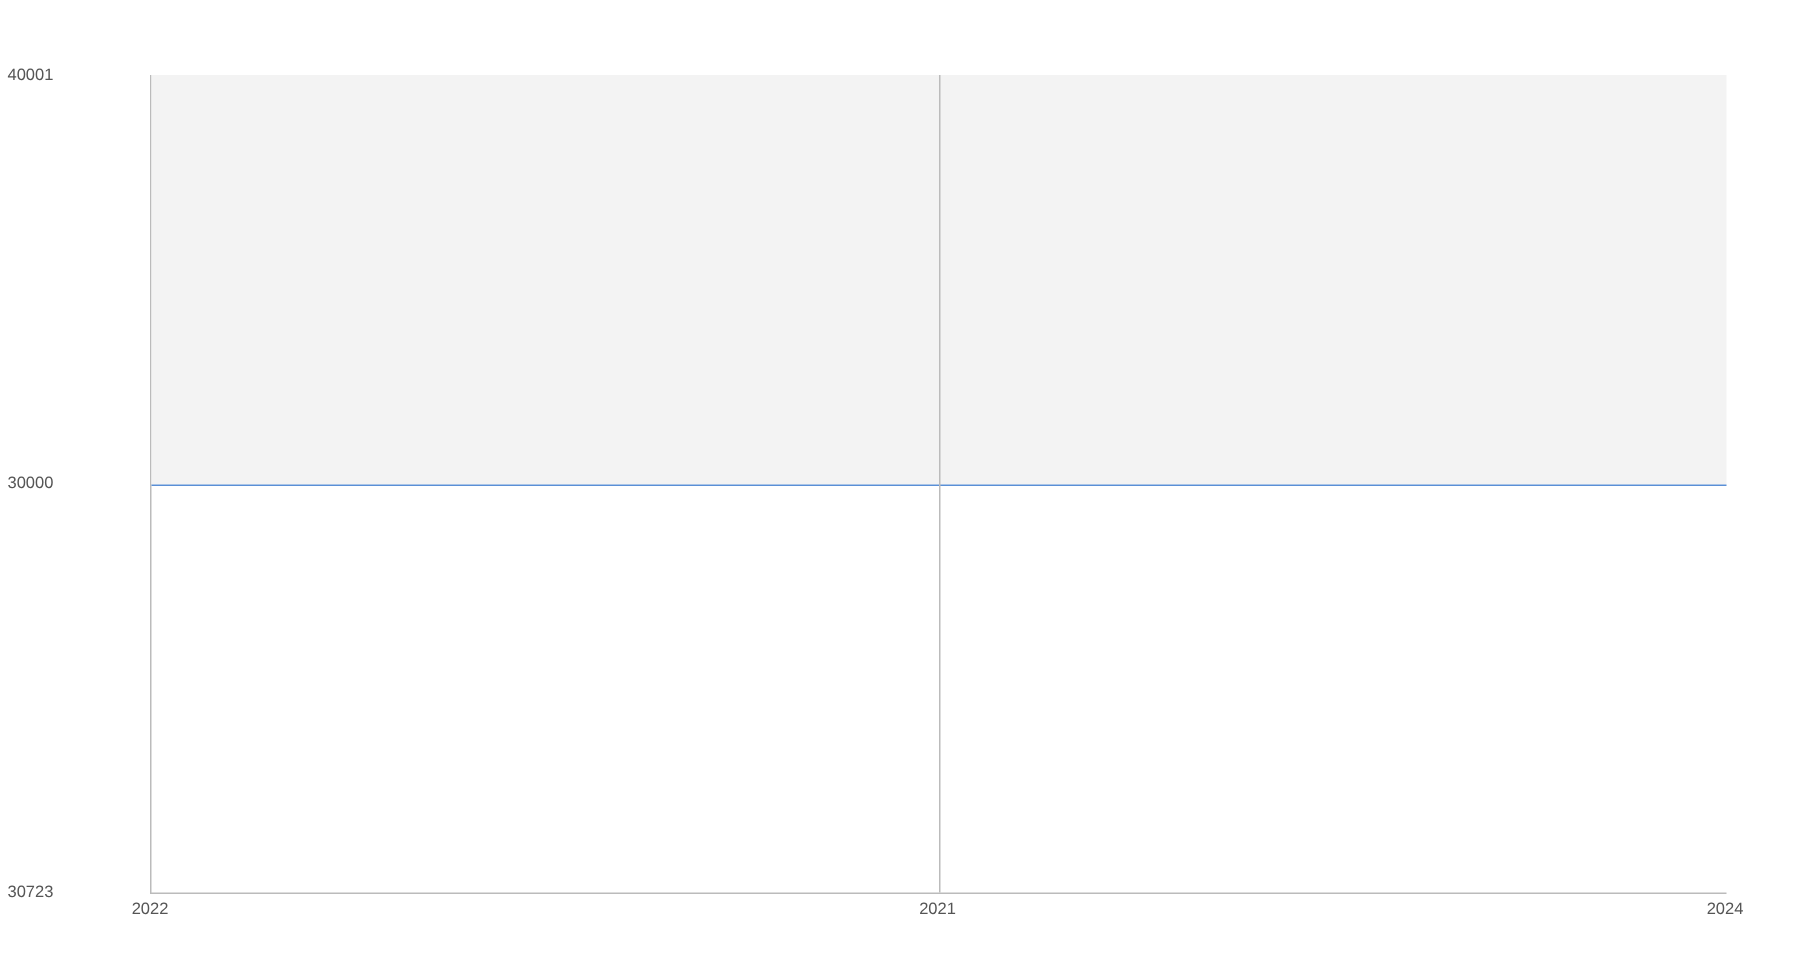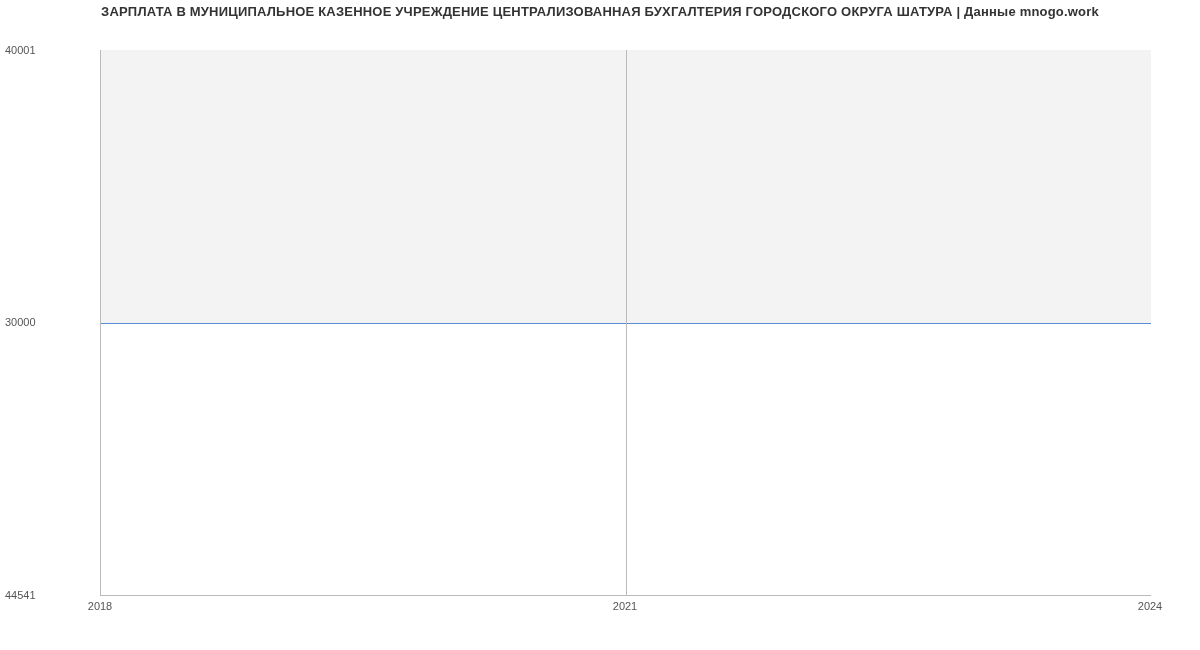--- a/index.html
+++ b/index.html
@@ -72,27 +72,26 @@
     font-size: 11px;
     color: #555;
     transform: translateX(-50%);
     text-align: center;
   }
 </style>
 </head>
 <body>
 
 <div class="chart-container">
-  <div class="title">ЗАРПЛАТА В МУНИЦИПАЛЬНОЕ КАЗЕННОЕ УЧРЕЖДЕНИЕ  ЦЕНТРАЛИЗОВАННАЯ БУХГАЛТЕРИЯ ГОРОДСКОГО ОКРУГА ШАТУРА | Данные mnogo.work</div>
 
   <div class="y-tick" style="top:50px">40001</div>
   <div class="y-tick" style="top:322px">30000</div>
-  <div class="y-tick" style="top:595px">44541</div>
+  <div class="y-tick" style="top:595px">30723</div>
 
-  <div class="x-tick" style="left:100px">2018</div>
+  <div class="x-tick" style="left:100px">2022</div>
   <div class="x-tick" style="left:625px">2021</div>
   <div class="x-tick" style="left:1150px">2024</div>
 
   <div class="plot-area">
     <div class="fill-top" id="fill-top" style="height: 272.5px;"></div>
     <div class="series-line" id="series-line" style="top: 272.5px;"></div>
     <div class="gridline-v" id="grid-mid" style="left: 525px;"></div>
   </div>
 </div>
 

